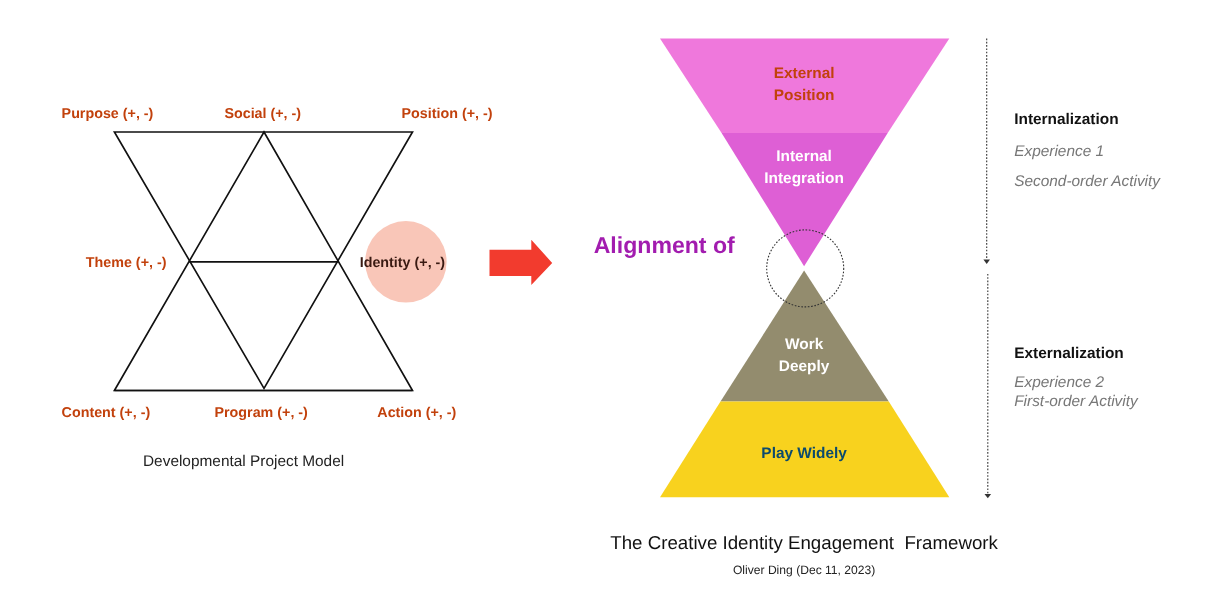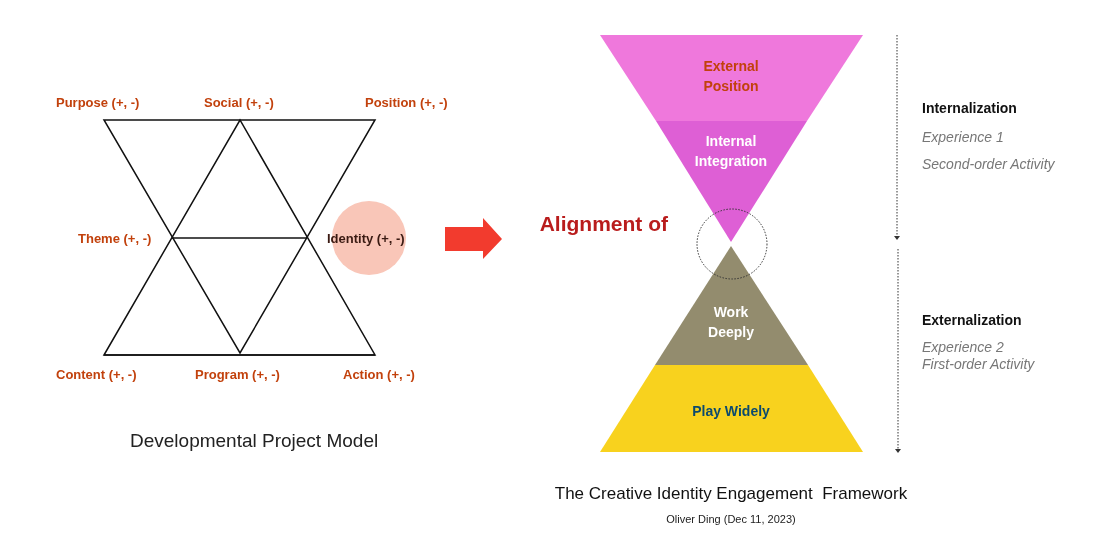--- a/index.html
+++ b/index.html
@@ -43,23 +43,23 @@
 </svg>
 
 <div class="lbl" style="left:56px;top:95px;">Purpose (+, -)</div>
 <div class="lbl" style="left:204px;top:95px;">Social (+, -)</div>
 <div class="lbl" style="left:337px;top:95px;margin-left:28px;">Position (+, -)</div>
 <div class="lbl" style="left:78px;top:231px;">Theme (+, -)</div>
 <div class="lbl" style="left:327px;top:231px;color:#3a1a12;text-align:center;">Identity (+, -)</div>
 <div class="lbl" style="left:56px;top:367px;">Content (+, -)</div>
 <div class="lbl" style="left:195px;top:367px;">Program (+, -)</div>
 <div class="lbl" style="left:343px;top:367px;">Action (+, -)</div>
-<div class="cap" style="left:130px;top:430px;font-size:19px;">Developmental Project Model</div>
+<div class="cap" style="left:130px;top:411px;font-size:14px;">Developmental Project Model</div>
 
-<div style="position:absolute;left:520px;top:209px;width:148px;text-align:right;font-weight:bold;font-size:21px;line-height:30px;color:#b91c1c;">
+<div style="position:absolute;left:520px;top:209px;width:148px;text-align:right;font-weight:bold;font-size:21px;line-height:30px;color:#a21caf;">
   <div>Alignment of</div>
 </div>
 
 <div class="tri-text" style="left:671px;top:56px;width:120px;color:#c2410c;">
   <div>External</div>
   <div>Position</div>
 </div>
 <div class="tri-text" style="left:671px;top:131px;width:120px;color:#fff;">
   <div>Internal</div>
   <div>Integration</div>

